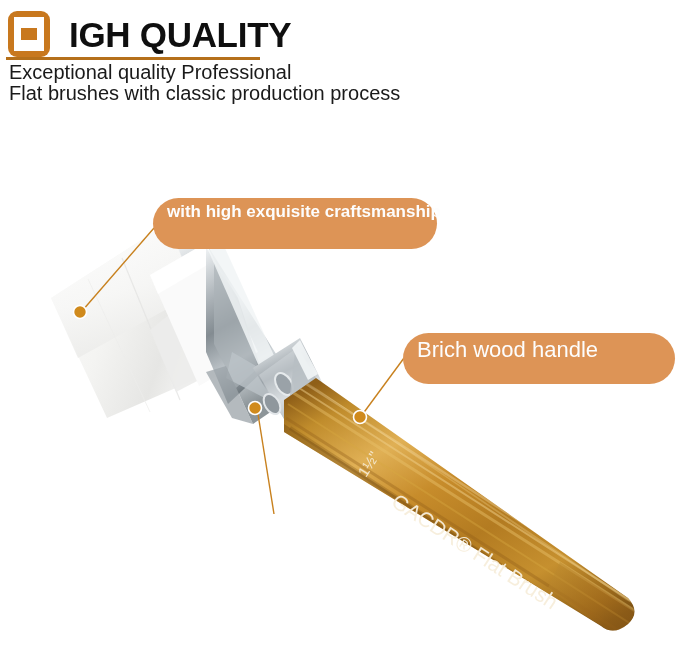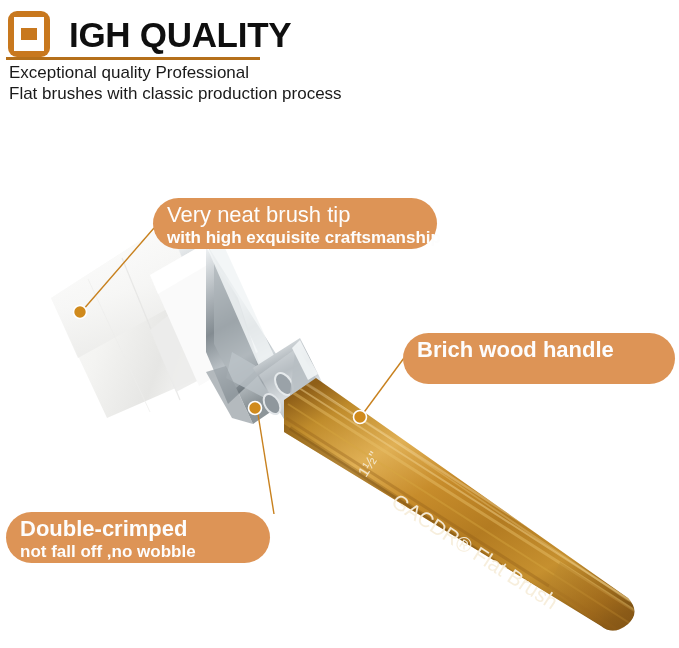--- a/index.html
+++ b/index.html
@@ -69,21 +69,21 @@
     top: 57px;
     width: 254px;
     height: 3px;
     background: #B5701B;
   }
   #subhead {
     position: absolute;
     left: 9px;
     top: 62px;
     width: 640px;
-    font-size: 17px;
+    font-size: 20px;
     color: #1a1a1a;
     line-height: 21px;
     white-space: pre-line;
   }
 
   
   .callout {
     position: absolute;
     background: #DD9456;
     border-radius: 26px;
@@ -102,21 +102,21 @@
     line-height: 20px;
     color: #fdfdfd;
     white-space: nowrap;
     font-weight: bold;
   }
   #callout-tip    { left: 153px; top: 198px; width: 284px; height: 51px; }
   #callout-handle { left: 403px; top: 333px; width: 272px; height: 51px; }
   #callout-crimp  { left:   6px; top: 512px; width: 264px; height: 51px; }
 
   #callout-handle .c-title,
-  #callout-crimp  .c-title { letter-spacing: 0px; font-weight: bold; }
+  #callout-crimp  .c-title { letter-spacing: 0px; }
 
   
   #leaders {
     position: absolute;
     left: 0;
     top: 0;
     width: 679px;
     height: 648px;
     pointer-events: none;
   }
@@ -277,26 +277,21 @@
         <span class="bar notch-bot"></span>
       </div>
       <div id="headline-text">IGH QUALITY</div>
     </div>
     <div id="headline-underline"></div>
     <div id="subhead">Exceptional quality Professional
 Flat brushes with classic production process</div>
   </div>
 
   <div class="callout" id="callout-tip">
-    <div class="c-title">Very neat brush tip</div>
     <div class="c-sub">with high exquisite craftsmanship</div>
   </div>
 
   <div class="callout" id="callout-handle">
     <div class="c-title">Brich wood handle</div>
   </div>
 
-  <div class="callout" id="callout-crimp">
-    <div class="c-title">Double-crimped</div>
-    <div class="c-sub">not fall off ,no wobble</div>
-  </div>
 
 </div>
 
 </body></html>

